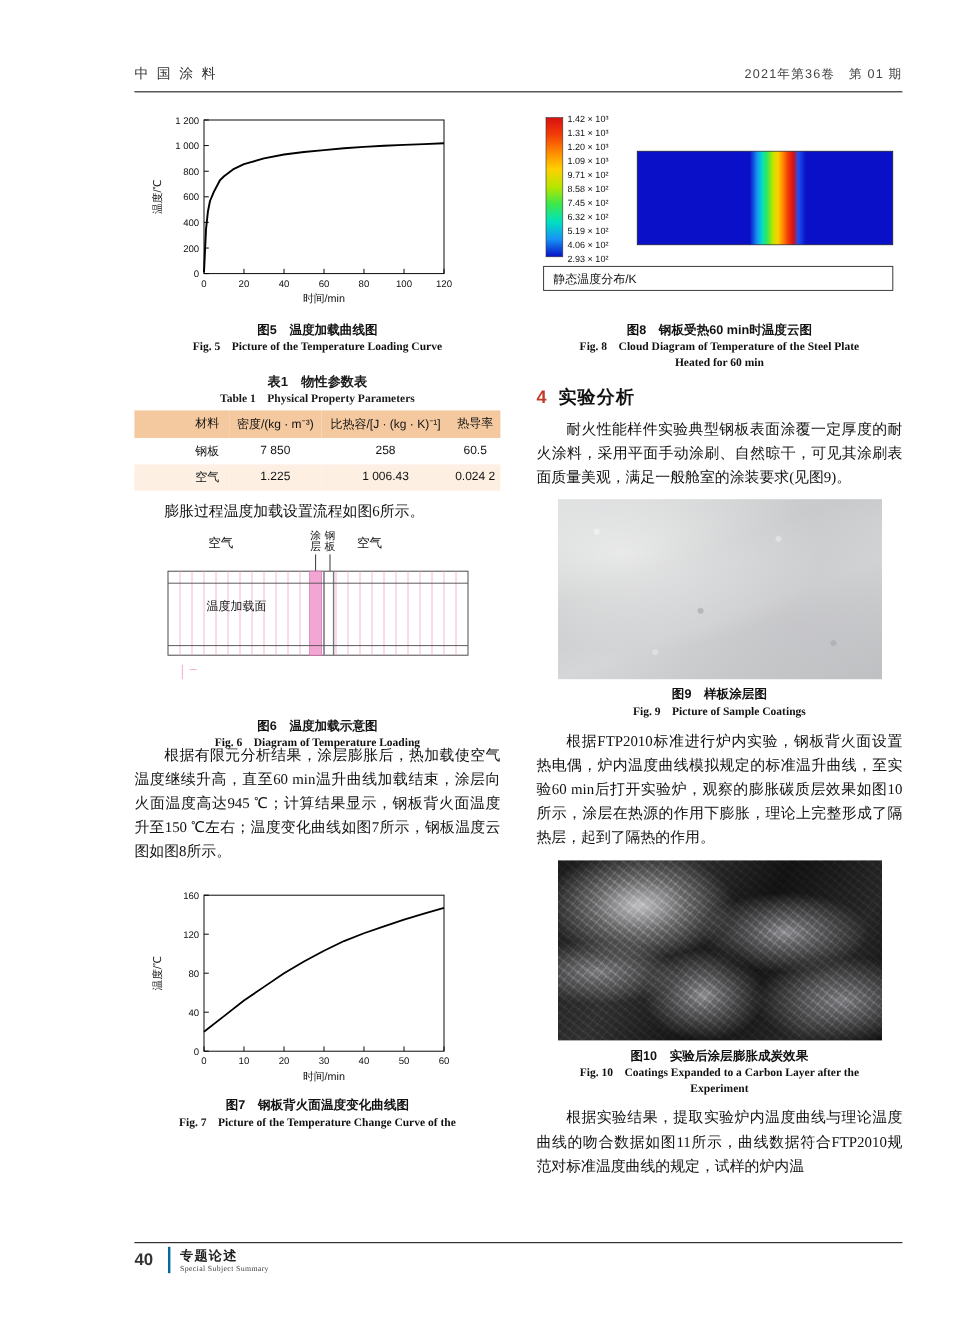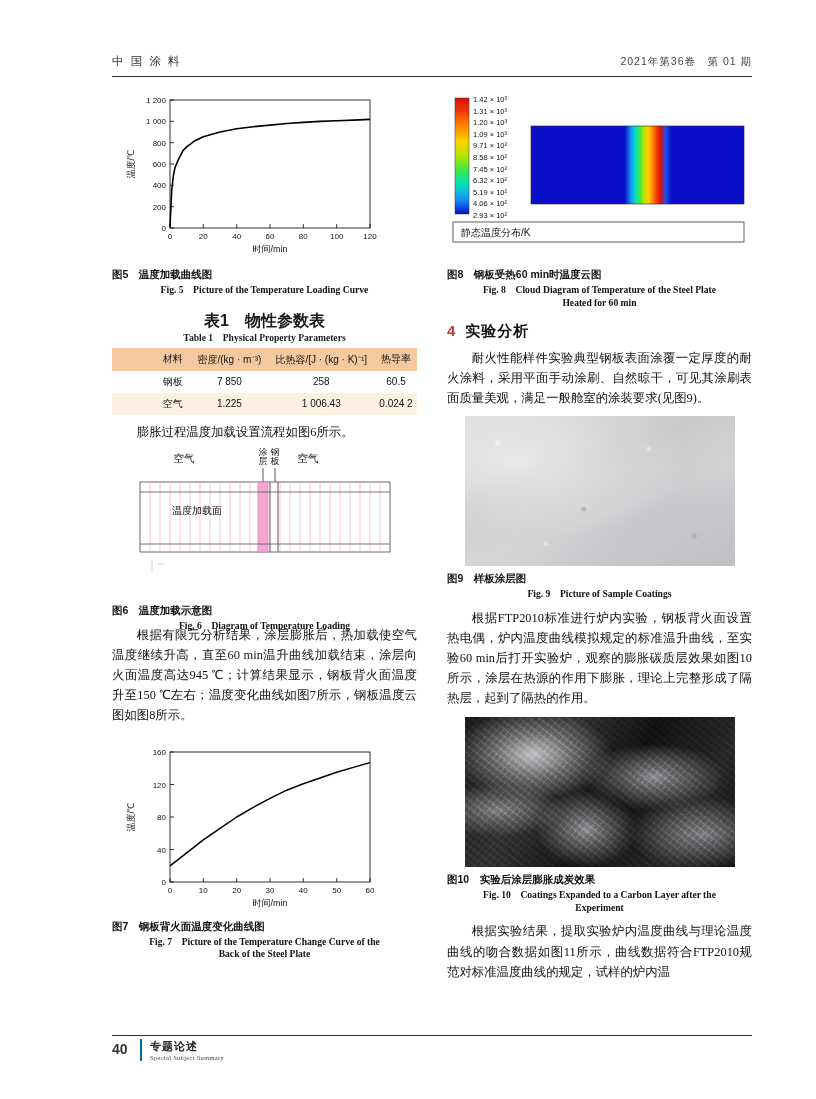--- a/index.html
+++ b/index.html
@@ -16,30 +16,30 @@
   .header{position:absolute;left:88px;top:54px;width:640px;height:28px;}
   .header .journal{position:absolute;left:0;top:0;font-size:11.5px;letter-spacing:2px;color:#333;font-family:"Liberation Sans",sans-serif;}
   .header .issue{position:absolute;right:0;top:1px;font-size:10.5px;color:#444;letter-spacing:1px;font-family:"Liberation Sans",sans-serif;}
   .header .rule{position:absolute;left:0;top:22px;width:640px;height:1px;background:#2f2f2f;}
 
   
   .col{position:absolute;top:92px;width:305px;}
   .col-left{left:88px;}
   .col-right{left:423px;}
 
-  .cap-cn{font-family:"Liberation Sans",sans-serif;font-size:10.5px;font-weight:bold;text-align:left;color:#111;margin:6px 0 2px;}
+  .cap-cn{font-family:"Liberation Sans",sans-serif;font-size:10.5px;font-weight:bold;text-align:center;color:#111;margin:6px 0 2px;}
   .cap-en{font-family:"Liberation Serif",serif;font-size:9.6px;font-weight:bold;text-align:center;color:#111;line-height:1.35;}
   .para{font-size:12.4px;line-height:1.62;text-indent:2em;text-align:justify;margin:7px 0 0;color:#111;}
 
   
   .figbox{position:relative;}
   svg{display:block;}
 
   
-  .tbl-title-cn{font-family:"Liberation Sans",sans-serif;font-size:16px;font-weight:bold;text-align:center;margin-top:4px;}
+  .tbl-title-cn{font-family:"Liberation Sans",sans-serif;font-size:11px;font-weight:bold;text-align:center;margin-top:4px;}
   .tbl-title-en{font-size:9.6px;font-weight:bold;text-align:center;margin-bottom:3px;}
   table.props{border-collapse:collapse;width:100%;font-size:10px;font-family:"Liberation Sans",sans-serif;}
   table.props th{background:#f4c9a0;border:none;padding:4px 2px;font-weight:normal;font-size:10px;color:#111;}
   table.props td{padding:4px 2px;text-align:center;font-size:10px;color:#111;}
   table.props tr.alt td{background:#fdf0e3;}
   table.props td.first,table.props th.first{text-align:center;width:26%;padding-left:44px;}
 
   
   .diagram{position:relative;width:305px;height:170px;}
 
@@ -287,21 +287,20 @@
           <text x="224.7" y="151">50</text>
           <text x="258" y="151">60</text>
         </g>
         <text x="158" y="164" font-size="9" font-family="Liberation Sans, sans-serif" text-anchor="middle" fill="#111">时间/min</text>
         <text x="22" y="75" font-size="9" font-family="Liberation Sans, sans-serif" text-anchor="middle" fill="#111" transform="rotate(-90 22 75)">温度/℃</text>
 
         <path d="M58,123.8 L74.7,110.8 L91.3,97.8 L108,86.4 L124.7,75 L141.3,65.3 L158,56.3 L174.7,48.2 L191.3,41.7 L208,36 L224.7,30.3 L241.3,25.4 L258,20.6" fill="none" stroke="#000" stroke-width="1.5" stroke-linejoin="round"></path>
       </svg>
       <div class="cap-cn">图7　钢板背火面温度变化曲线图</div>
       <div class="cap-en">Fig. 7　Picture of the Temperature Change Curve of the</div>
-      <div class="cap-en">Back of the Steel Plate</div>
     </div>
 
   </div>
 
   <div class="col col-right">
 
     <div class="cloudbox">
       <svg width="305" height="170" viewBox="0 0 305 170">
         <defs>
           <linearGradient id="cbar" x1="0" y1="0" x2="0" y2="1">

